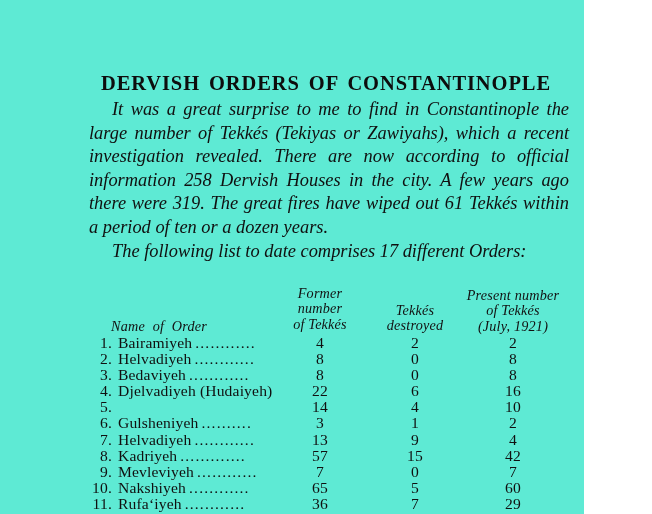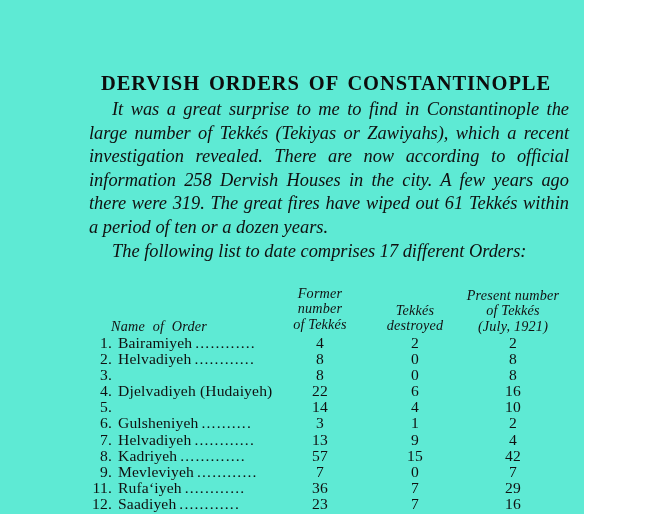--- a/index.html
+++ b/index.html
@@ -187,20 +187,21 @@
         </div>
         <div class="row">
           <span class="cell-idx">2.</span>
           <span class="cell-name"><span>Helvadiyeh</span><span class="leader">............</span></span>
           <span class="cell-num cell-former">8</span>
           <span class="cell-num cell-destroy">0</span>
           <span class="cell-num cell-present">8</span>
         </div>
         <div class="row">
           <span class="cell-idx">3.</span>
+          <span class="cell-name"><span>Bedaviyeh</span><span class="leader">............</span></span>
           <span class="cell-num cell-former">8</span>
           <span class="cell-num cell-destroy">0</span>
           <span class="cell-num cell-present">8</span>
         </div>
         <div class="row">
           <span class="cell-idx">4.</span>
           <span class="cell-name"><span>Djelvadiyeh  (Hudaiyeh).</span></span>
           <span class="cell-num cell-former">22</span>
           <span class="cell-num cell-destroy">6</span>
           <span class="cell-num cell-present">16</span>
@@ -233,20 +234,27 @@
           <span class="cell-num cell-present">42</span>
         </div>
         <div class="row">
           <span class="cell-idx">9.</span>
           <span class="cell-name"><span>Mevleviyeh</span><span class="leader">............</span></span>
           <span class="cell-num cell-former">7</span>
           <span class="cell-num cell-destroy">0</span>
           <span class="cell-num cell-present">7</span>
         </div>
         <div class="row">
+          <span class="cell-idx">10.</span>
+          <span class="cell-name"><span>Nakshiyeh</span><span class="leader">............</span></span>
+          <span class="cell-num cell-former">65</span>
+          <span class="cell-num cell-destroy">5</span>
+          <span class="cell-num cell-present">60</span>
+        </div>
+        <div class="row">
           <span class="cell-idx">11.</span>
           <span class="cell-name"><span>Rufa‘iyeh</span><span class="leader">............</span></span>
           <span class="cell-num cell-former">36</span>
           <span class="cell-num cell-destroy">7</span>
           <span class="cell-num cell-present">29</span>
         </div>
         <div class="row">
           <span class="cell-idx">12.</span>
           <span class="cell-name"><span>Saadiyeh</span><span class="leader">............</span></span>
           <span class="cell-num cell-former">23</span>

